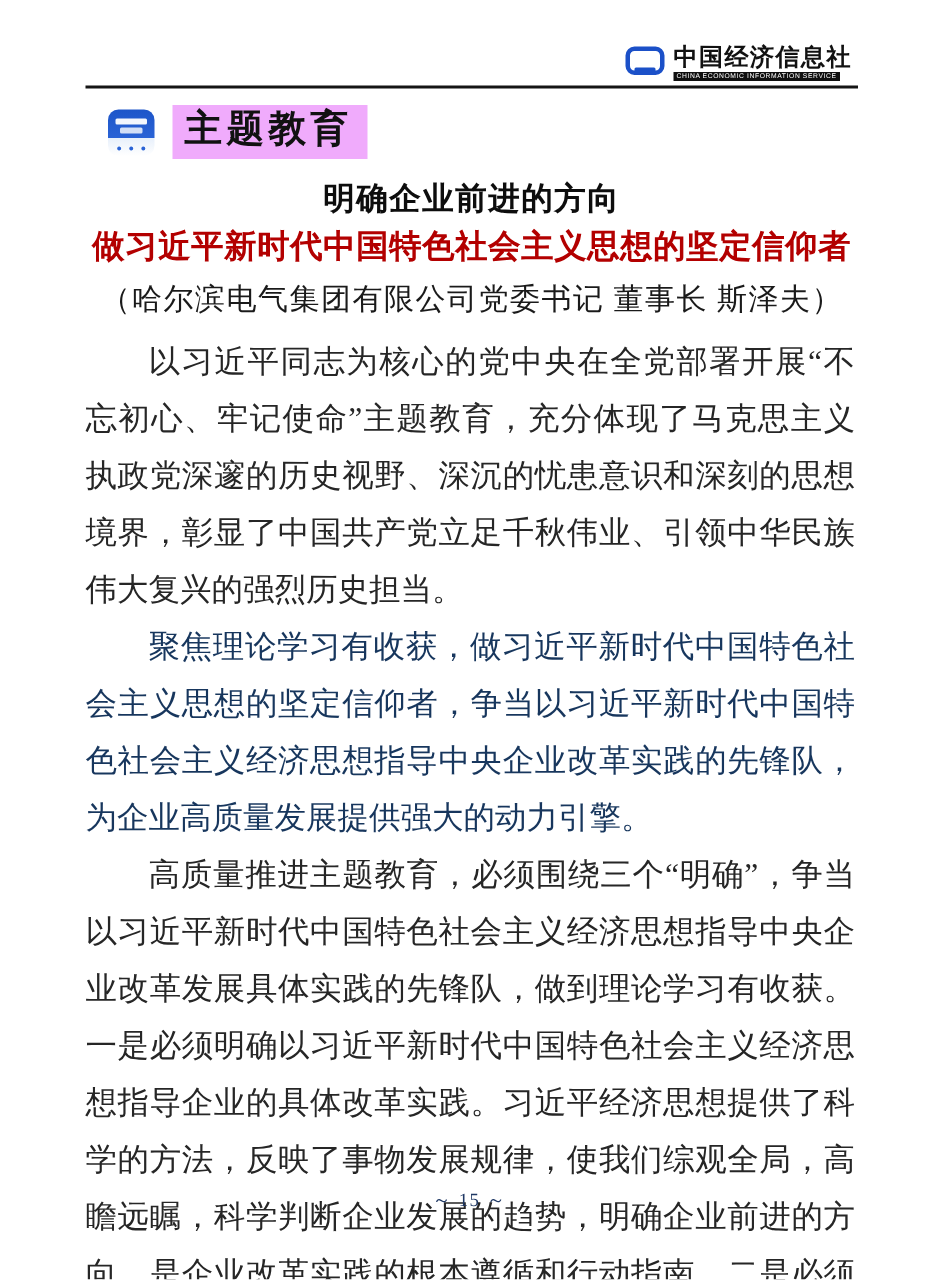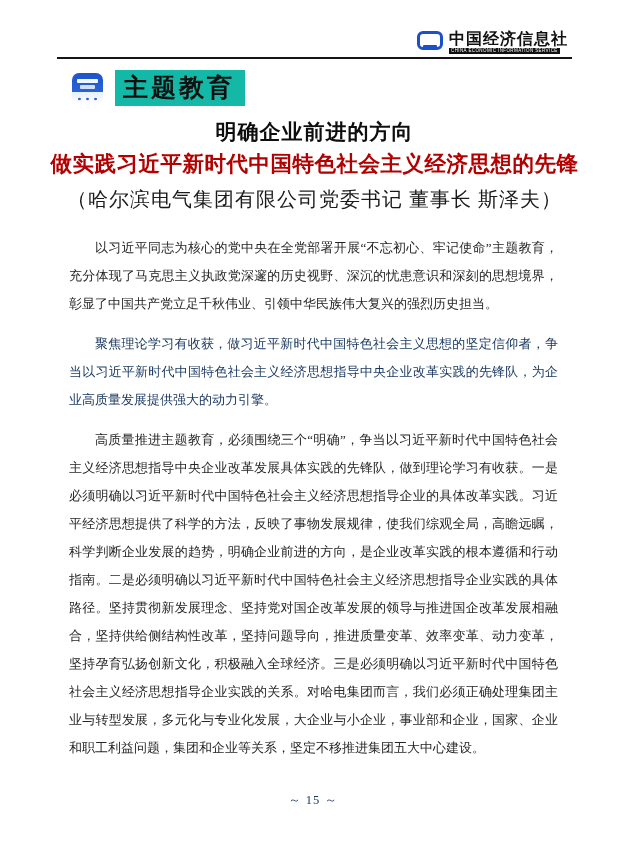--- a/index.html
+++ b/index.html
@@ -58,22 +58,22 @@
   .app-icon .bar1{top:6px;}
   .app-icon .bar2{top:12px;left:8px;right:8px;opacity:.8;}
   .app-icon .dots{
     position:absolute;left:4px;right:4px;bottom:3px;height:4px;
     background:
       radial-gradient(circle at 15% 50%, #2a63d6 1px, transparent 1.6px),
       radial-gradient(circle at 50% 50%, #2a63d6 1px, transparent 1.6px),
       radial-gradient(circle at 85% 50%, #2a63d6 1px, transparent 1.6px);
   }
   .badge-label{
-    background:#14b8a6;
-    font-family:Liberation Serif, serif;
+    background:#f0abfc;
+    font-family:Liberation Mono, monospace;
     font-weight:bold;font-size:25px;line-height:34px;
     color:#111111;padding:1px 10px 1px 8px;letter-spacing:3px;
   }
   
   .title{
     position:absolute;top:118px;left:57px;right:54px;
     text-align:center;
     font-family:"Liberation Sans","DejaVu Sans",sans-serif;
     font-weight:bold;font-size:21px;color:#0d0d0d;letter-spacing:1px;
   }
@@ -86,22 +86,22 @@
   .byline{
     position:absolute;top:186px;left:57px;right:54px;
     text-align:center;
     font-size:20px;color:#1a1a1a;letter-spacing:1px;
   }
   
   .body-text{
     position:absolute;top:222px;left:57px;width:513px;
   }
   .body-text p{
-    margin:12px;
-    font-size:13px;line-height:28px;
+    margin:0;
+    font-size:21px;line-height:38px;
     text-align:justify;text-justify:inter-character;
     text-indent:2em;
     color:#262626;
   }
   .body-text p.emphasis{
     font-weight:normal;
   }
   
   .footer{
     position:absolute;left:0;right:0;bottom:44px;
@@ -127,21 +127,21 @@
   <div class="badge-row">
     <div class="app-icon">
       <span class="bar1"></span>
       <span class="bar2"></span>
       <span class="dots"></span>
     </div>
     <div class="badge-label">主题教育</div>
   </div>
 
   <div class="title">明确企业前进的方向</div>
-  <div class="subtitle" id="subtitle" style="color: rgb(179, 0, 0);">做实践习近平新时代中国特色社会主义经济思想的先锋</div>
+  <div class="subtitle" id="subtitle" style="color: rgb(179, 0, 0);">做习近平新时代中国特色社会主义思想的坚定信仰者</div>
   <div class="byline">（哈尔滨电气集团有限公司党委书记 董事长 斯泽夫）</div>
 
   <div class="body-text">
     <p>以习近平同志为核心的党中央在全党部署开展“不忘初心、牢记使命”主题教育，充分体现了马克思主义执政党深邃的历史视野、深沉的忧患意识和深刻的思想境界，彰显了中国共产党立足千秋伟业、引领中华民族伟大复兴的强烈历史担当。</p>
     <p id="emphasis-par" class="emphasis" style="color: rgb(23, 54, 93);">聚焦理论学习有收获，做习近平新时代中国特色社会主义思想的坚定信仰者，争当以习近平新时代中国特色社会主义经济思想指导中央企业改革实践的先锋队，为企业高质量发展提供强大的动力引擎。</p>
     <p>高质量推进主题教育，必须围绕三个“明确”，争当以习近平新时代中国特色社会主义经济思想指导中央企业改革发展具体实践的先锋队，做到理论学习有收获。一是必须明确以习近平新时代中国特色社会主义经济思想指导企业的具体改革实践。习近平经济思想提供了科学的方法，反映了事物发展规律，使我们综观全局，高瞻远瞩，科学判断企业发展的趋势，明确企业前进的方向，是企业改革实践的根本遵循和行动指南。二是必须明确以习近平新时代中国特色社会主义经济思想指导企业实践的具体路径。坚持贯彻新发展理念、坚持党对国企改革发展的领导与推进国企改革发展相融合，坚持供给侧结构性改革，坚持问题导向，推进质量变革、效率变革、动力变革，坚持孕育弘扬创新文化，积极融入全球经济。三是必须明确以习近平新时代中国特色社会主义经济思想指导企业实践的关系。对哈电集团而言，我们必须正确处理集团主业与转型发展，多元化与专业化发展，大企业与小企业，事业部和企业，国家、企业和职工利益问题，集团和企业等关系，坚定不移推进集团五大中心建设。</p>
 
   </div>
 
   <div class="footer">～ 15 ～</div>

